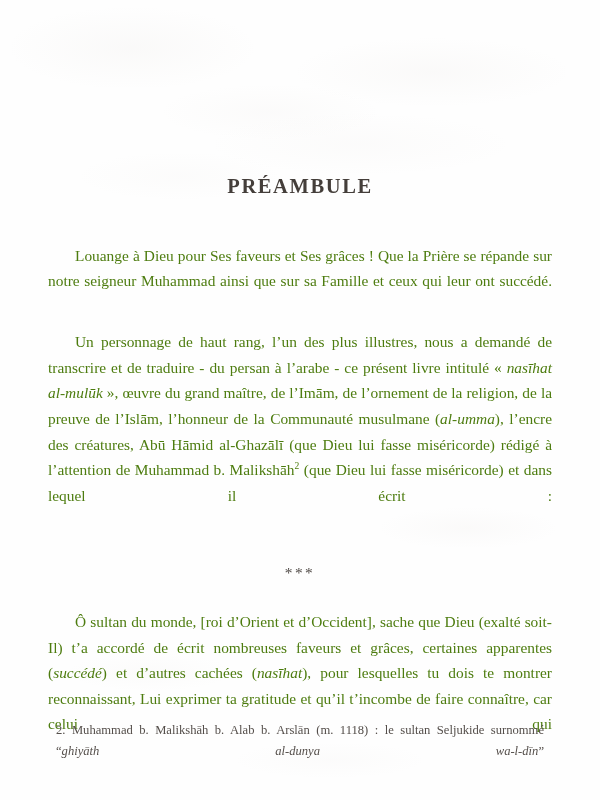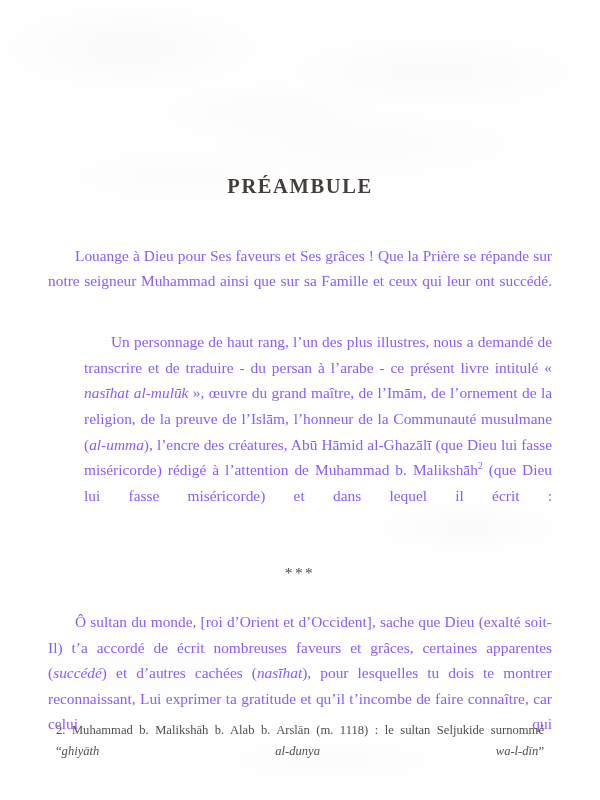--- a/index.html
+++ b/index.html
@@ -63,28 +63,27 @@
   
   .body-block {
     margin-top: 46px;
   }
   p.para {
     margin: 0 0 0 0;
     font-size: 15.4px;
     line-height: 25.6px;
     text-align: justify;
     text-indent: 27px;
-    color: #8b5cf6;
+    color: #4d7c0f;
     -webkit-hyphens: none;
     hyphens: none;
     word-spacing: .2px;
   }
   p.para + p.para {
     margin-top: 10px;
-    margin-left: 36px;
   }
   p.para em, .italic {
     font-style: italic;
   }
   sup.fn-ref {
     font-size: 9.6px;
     vertical-align: super;
     line-height: 0;
   }
 

